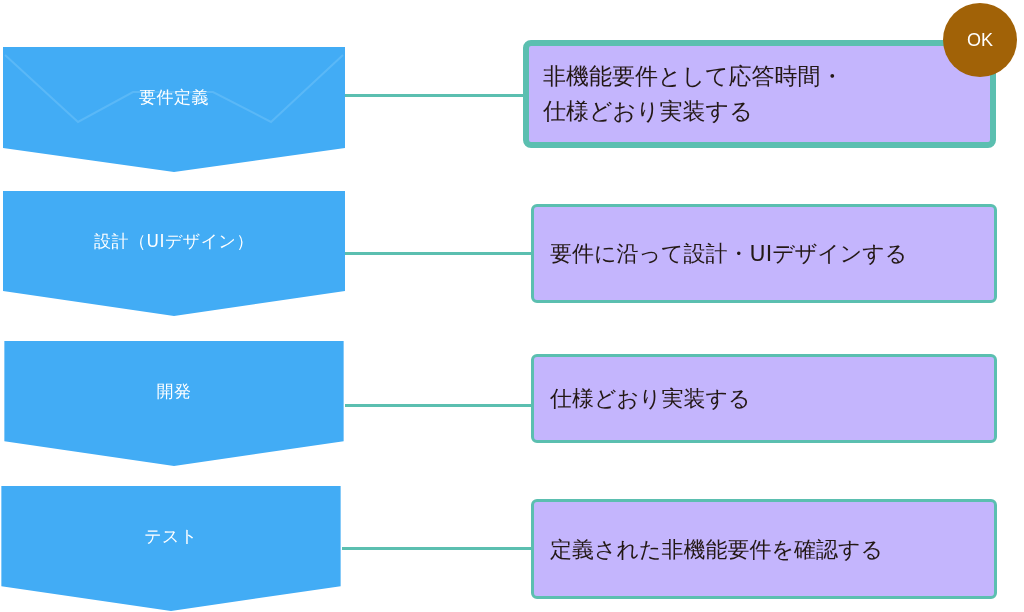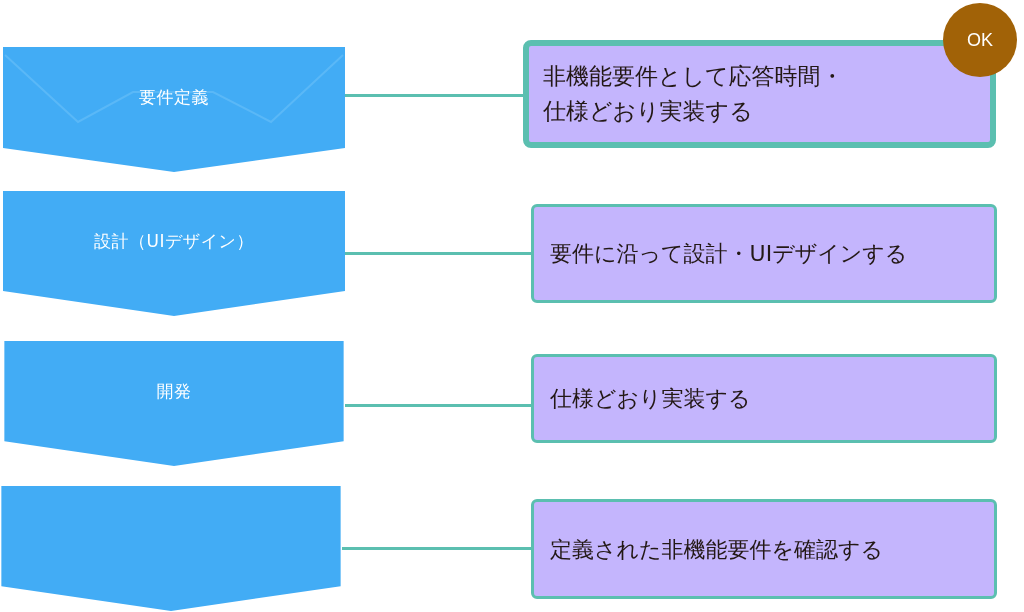--- a/index.html
+++ b/index.html
@@ -72,17 +72,18 @@
 </div>
 <div class="connector" style="top:404px; width:187px;"></div>
 <div class="desc-box" style="left:531px; top:354px; width:466px; height:89px;">
   <div>仕様どおり実装する</div>
 </div>
 
 <div class="step" style="top:486px; left:0px;">
   <svg viewBox="0 0 342 126">
     <polygon points="0,0 342,0 342,101 171,126 0,101" fill="#42acf5"></polygon>
   </svg>
+  <div class="step-label">テスト</div>
 </div>
 <div class="connector" style="top:547px; left:342px; width:190px;"></div>
 <div class="desc-box" style="left:531px; top:499px; width:466px; height:100px;">
   <div>定義された非機能要件を確認する</div>
 </div>
 
 </body></html>

